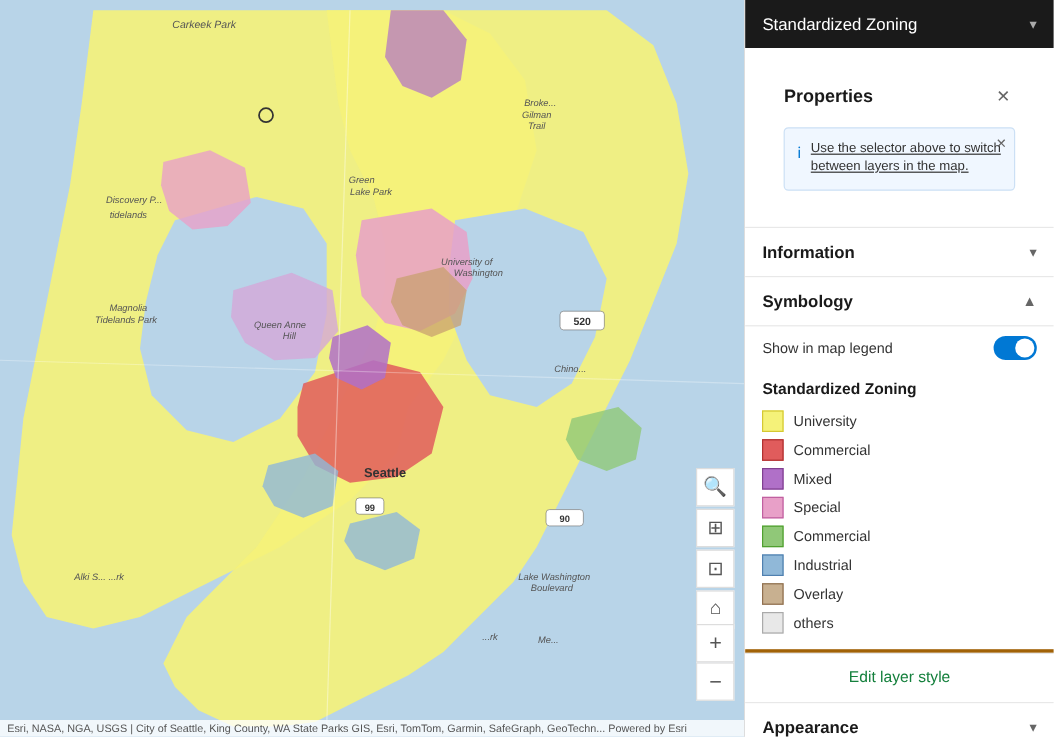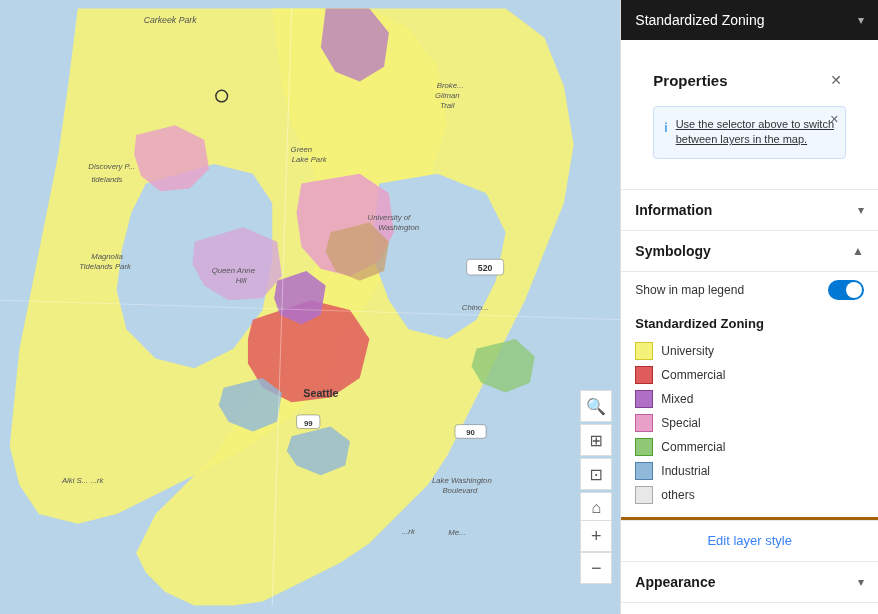--- a/index.html
+++ b/index.html
@@ -249,21 +249,21 @@
     }
 
     
     .edit-link-row {
       padding: 10px 14px 12px 14px;
       text-align: center;
       border-top: 1px solid #e8e8e8;
     }
     .edit-link {
       font-size: 13px;
-      color: #3b82f6;
+      color: #15803d;
       cursor: pointer;
       text-decoration: none;
     }
 
     
     .appearance-section {
       border-top: 1px solid #e8e8e8;
       flex-shrink: 0;
       gap: 40px;
     }
@@ -351,20 +351,21 @@
     <div class="map-btn">⊞</div>
     <div class="map-btn">⊡</div>
     <div class="map-btn">⌂</div>
   </div>
 
   <div class="map-zoom">
     <div class="zoom-btn">+</div>
     <div class="zoom-btn">−</div>
   </div>
 
+  <div class="map-attribution">Esri, NASA, NGA, USGS | City of Seattle, King County, WA State Parks GIS, Esri, TomTom, Garmin, SafeGraph, GeoTechn...    Powered by Esri</div>
 </div>
 
 <div id="right-panel">
 
   <div class="panel-header">
     <span class="panel-header-title">Standardized Zoning</span>
     <span class="panel-header-chevron">▾</span>
   </div>
 
   <div class="properties-section">
@@ -418,20 +419,24 @@
           </div>
           <div class="legend-item">
             <div class="legend-swatch" style="background: rgb(144, 200, 120); border-color: rgb(80, 160, 48);"></div>
             <span class="legend-label">Commercial</span>
           </div>
           <div class="legend-item">
             <div class="legend-swatch" style="background: rgb(144, 184, 216); border-color: rgb(80, 128, 176);"></div>
             <span class="legend-label">Industrial</span>
           </div>
           <div class="legend-item">
+            <div class="legend-swatch" style="background: rgb(200, 176, 144); border-color: rgb(144, 112, 80);"></div>
+            <span class="legend-label">Overlay</span>
+          </div>
+          <div class="legend-item">
             <div class="legend-swatch" style="background: rgb(232, 232, 232); border-color: rgb(170, 170, 170);"></div>
             <span class="legend-label">others</span>
           </div>
         </div>
     </div>
   </div>
 
   <div class="edit-link-row">
     <a class="edit-link">Edit layer style</a>
   </div>

